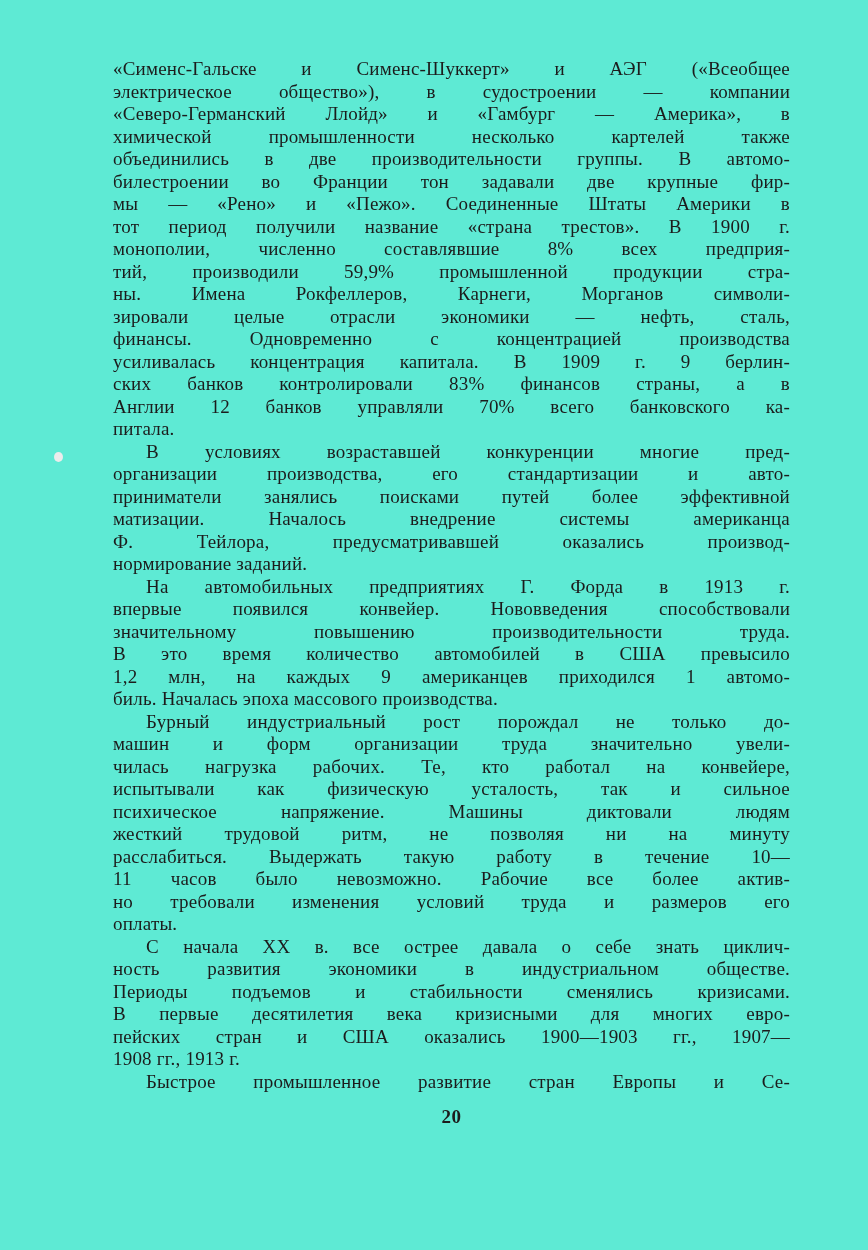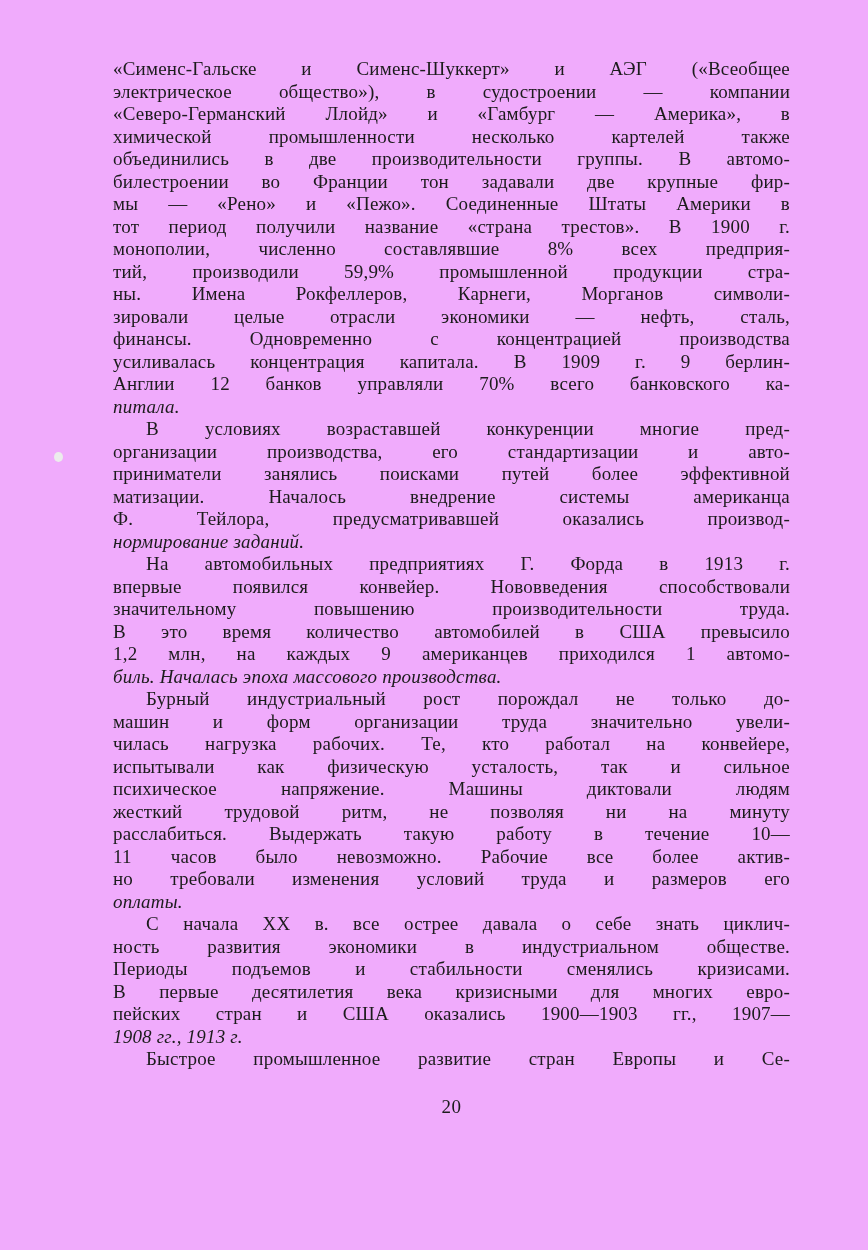--- a/index.html
+++ b/index.html
@@ -4,21 +4,21 @@
 <style>
   html, body {
     margin: 0;
     padding: 0;
     background: #ffffff;
   }
   .page {
     position: relative;
     width: 868px;
     height: 1250px;
-    background: #f0abfc;
+    background: #5eead4;
     overflow: hidden;
     font-family: "Liberation Serif", "DejaVu Serif", serif;
     color: #1c1c1c;
   }
   .text-block {
     position: absolute;
     left: 113px;
     top: 58px;
     width: 677px;
   }
@@ -33,30 +33,29 @@
     letter-spacing: 0.2px;
     white-space: normal;
     text-align: justify;
     text-align-last: justify;
     -moz-text-align-last: justify;
     overflow: hidden;
   }
   .line.last {
     text-align: right;
     text-align-last: left;
-    font-style: italic;
     -moz-text-align-last: left;
   }
   .line.indent {
     text-indent: 33px;
   }
   .page-number {
-    margin-top: 25px;
+    margin-top: 13px;
     font-size: 19px;
-    font-weight: 400;
+    font-weight: 700;
     line-height: 22px;
     text-align: center;
     letter-spacing: 0.5px;
   }
   .scan-artifact-dot {
     position: absolute;
     left: 54px;
     top: 452px;
     width: 9px;
     height: 10px;
@@ -79,20 +78,21 @@
         <div class="line">объединились в две производительности группы. В автомо-</div>
         <div class="line">билестроении во Франции тон задавали две крупные фир-</div>
         <div class="line">мы — «Рено» и «Пежо». Соединенные Штаты Америки в</div>
         <div class="line">тот период получили название «страна трестов». В 1900 г.</div>
         <div class="line">монополии, численно составлявшие 8% всех предприя-</div>
         <div class="line">тий, производили 59,9% промышленной продукции стра-</div>
         <div class="line">ны. Имена Рокфеллеров, Карнеги, Морганов символи-</div>
         <div class="line">зировали целые отрасли экономики — нефть, сталь,</div>
         <div class="line">финансы. Одновременно с концентрацией производства</div>
         <div class="line">усиливалась концентрация капитала. В 1909 г. 9 берлин-</div>
+        <div class="line">ских банков контролировали 83% финансов страны, а в</div>
         <div class="line">Англии 12 банков управляли 70% всего банковского ка-</div>
         <div class="line last">питала.</div>
       </div>
       <div class="paragraph">
         <div class="line indent">В условиях возраставшей конкуренции многие пред-</div>
         <div class="line">организации производства, его стандартизации и авто-</div>
         <div class="line">приниматели занялись поисками путей более эффективной</div>
         <div class="line">матизации. Началось внедрение системы американца</div>
         <div class="line">Ф. Тейлора, предусматривавшей оказались производ-</div>
         <div class="line last">нормирование заданий.</div>

